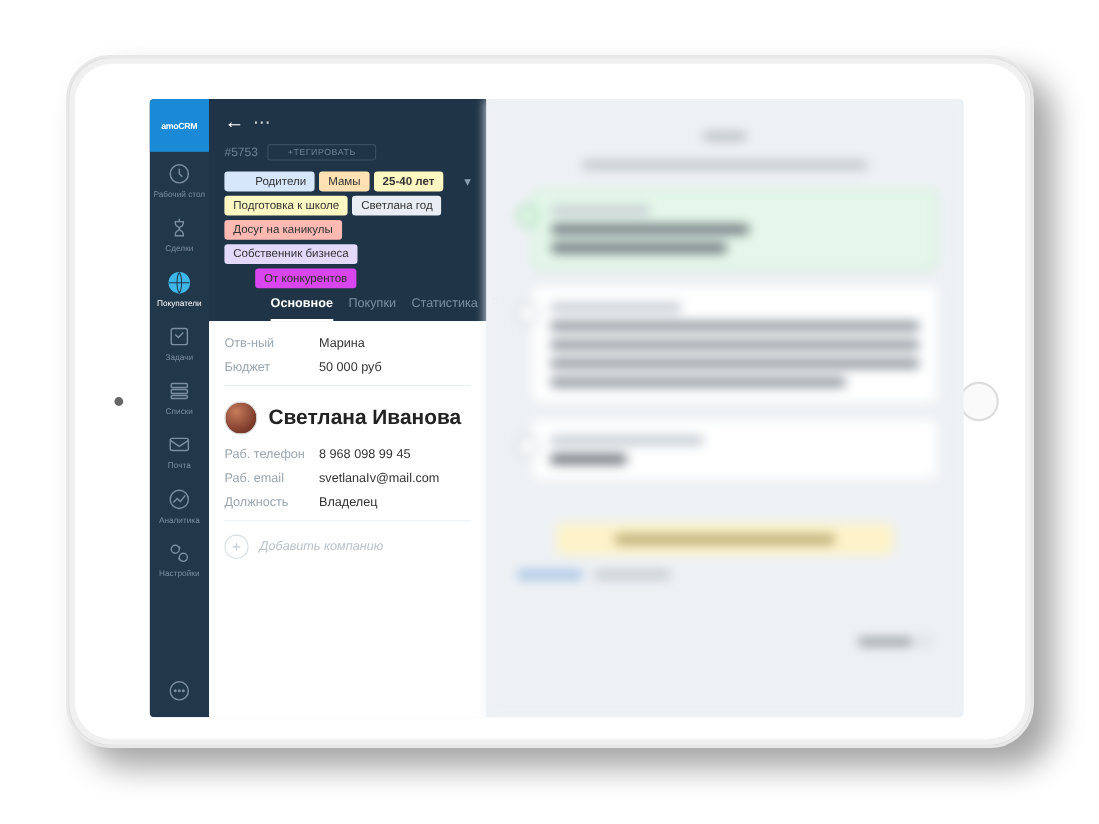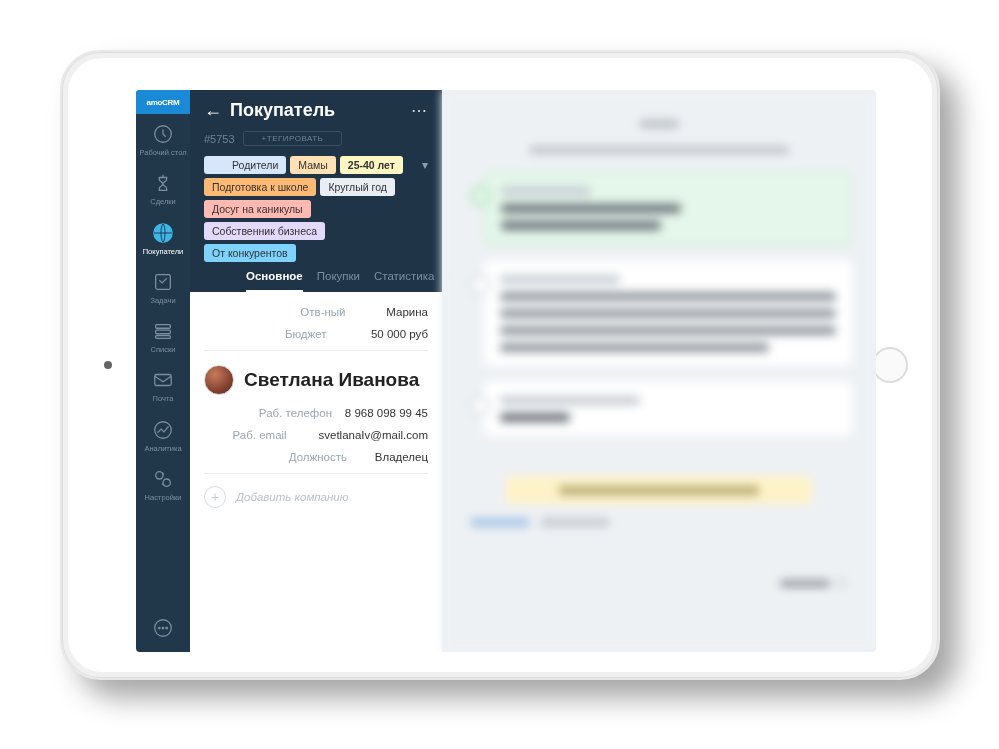--- a/index.html
+++ b/index.html
@@ -50,21 +50,21 @@
   
   .sidebar {
     width: 54px;
     background: #21384b;
     display: flex;
     flex-direction: column;
     align-items: center;
     padding-top: 0;
   }
   .logo {
-    width: 54px; height: 24px;
+    width: 54px; height: 48px;
     background: #1a8ad6;
     color: #fff;
     font-size: 8px; font-weight: 600;
     display: flex; align-items: center; justify-content: center;
     letter-spacing: -0.3px;
   }
   .nav-item {
     width: 54px;
     padding: 8px 0 6px;
     display: flex; flex-direction: column; align-items: center;
@@ -125,21 +125,21 @@
     padding-bottom: 0;
   }
   .panel-tab { color: #7b8fa0; padding-bottom: 8px; cursor: pointer; }
   .panel-tab.active { color: #fff; border-bottom: 2px solid #fff; font-weight: 600; margin-left: 42px; }
 
   .panel-body {
     background: #fff;
     padding: 14px 14px 10px;
     flex: 1;
   }
-  .field-row { display: flex; font-size: 11.5px; margin-bottom: 10px; justify-content: flex-end; }
+  .field-row { display: flex; font-size: 11.5px; margin-bottom: 10px; }
   .field-label { width: 86px; color: #9aa6b0; }
   .field-value { color: #333; }
 
   .contact-block { border-top: 1px solid #eceff2; padding-top: 14px; margin-top: 6px; }
   .contact-head { display:flex; align-items:center; gap:10px; margin-bottom: 12px; }
   .avatar {
     width: 30px; height: 30px; border-radius: 50%;
     background: radial-gradient(circle at 35% 30%, #c77b5a 0%, #7a3a2a 70%);
     border: 1px solid #d5d5d5;
   }
@@ -300,38 +300,37 @@
                 <circle cx="16" cy="12" r="0.8" fill="currentColor"></circle>
               </svg>
           </span>
         </div>
       </div>
 
       <div class="panel">
         <div class="panel-header">
           <div class="panel-title-row">
             <span class="back-arrow">←</span>
-            <span class="panel-title">Покупатель</span>
             <span class="more-dots">⋯</span>
           </div>
           <div class="id-row">
             <span class="record-id">#5753</span>
             <button class="tag-btn">+ТЕГИРОВАТЬ</button>
           </div>
           <div class="tags-block">
             <span class="expand-arrow">▾</span>
             <div class="tags" id="tags-container">
                 <span class="tag" style="background: rgb(215, 231, 251); padding-left: 28px;">Родители</span>
                 <span class="tag" style="background: rgb(255, 225, 179);">Мамы</span>
                 <span class="tag" style="background: rgb(255, 247, 194); font-weight: bold;">25-40 лет</span>
-                <span class="tag" style="background: #fdba74;">Подготовка к школе</span>
-                <span class="tag" style="background: rgb(233, 238, 244);">Круглый год</span>
+                <span class="tag" style="background: #fef9c3;">Подготовка к школе</span>
+                <span class="tag" style="background: rgb(233, 238, 244);">Светлана год</span>
                 <span class="tag" style="background: rgb(255, 185, 179);">Досуг на каникулы</span>
                 <span class="tag" style="background: rgb(227, 217, 251);">Собственник бизнеса</span>
-                <span class="tag" style="background: #7dd3fc;">От конкурентов</span>
+                <span class="tag" style="background: #d946ef; margin-left: 28px;">От конкурентов</span>
               </div>
           </div>
           <div class="panel-tabs" id="tabs-container">
               <span class="panel-tab active">Основное</span>
               <span class="panel-tab">Покупки</span>
               <span class="panel-tab">Статистика</span>
               <span class="panel-tab">Товары</span>
             </div>
         </div>
 

